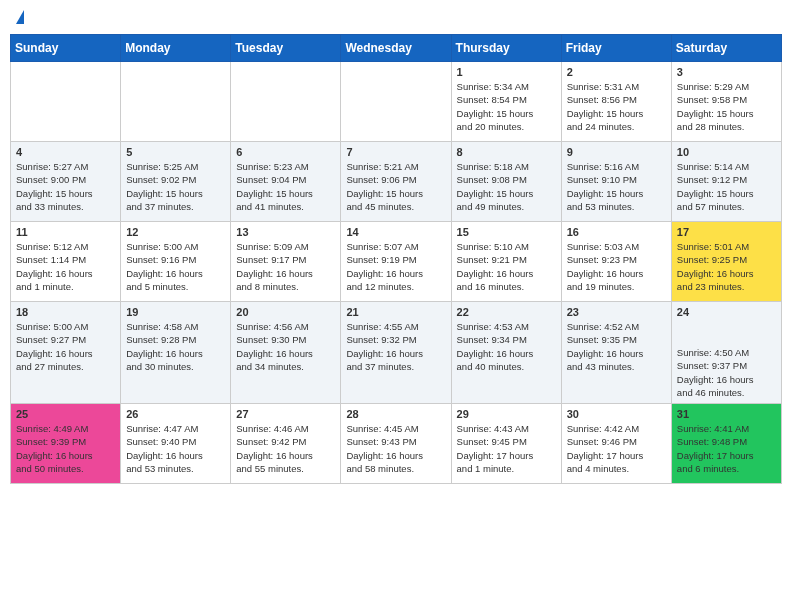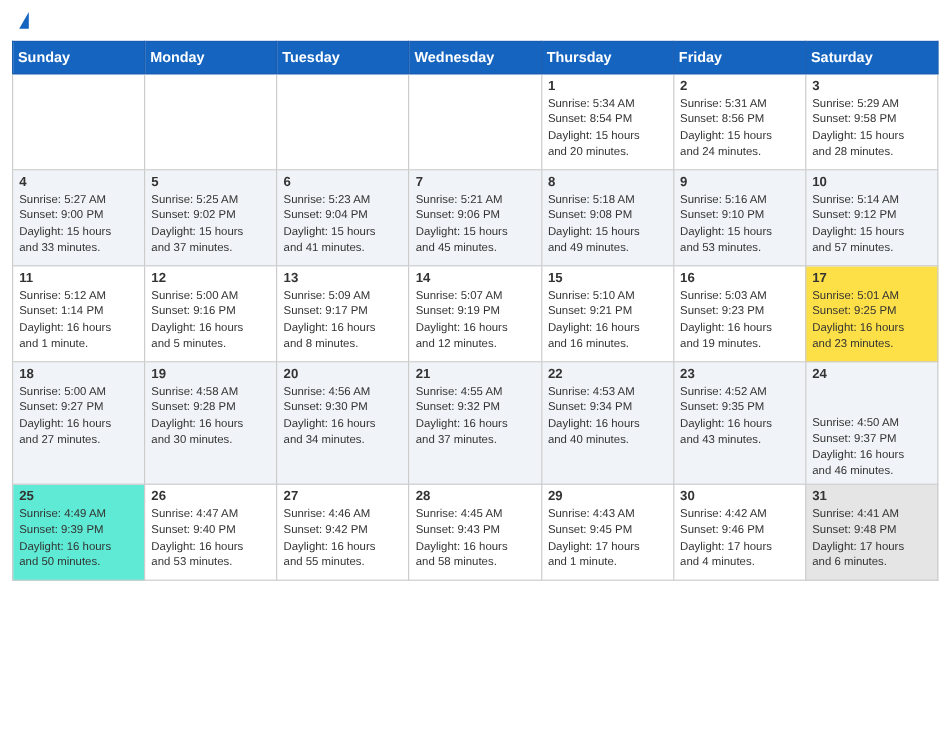--- a/index.html
+++ b/index.html
@@ -311,21 +311,21 @@
         </td>
         <td style="background: rgb(240, 244, 248);">
           <span class="day-number">24</span>
           <div class="day-info" style="white-space: pre-line; margin-top: 28px;">Sunrise: 4:50 AM
 Sunset: 9:37 PM
 Daylight: 16 hours
 and 46 minutes.</div>
         </td>
       </tr>
       <tr>
-        <td style="background: #5eead4;">
+        <td style="background: #ec4899;">
           <span class="day-number">25</span>
           <div class="day-info" style="white-space: pre-line;">Sunrise: 4:49 AM
 Sunset: 9:39 PM
 Daylight: 16 hours
 and 50 minutes.</div>
         </td>
         <td style="background: rgb(255, 255, 255);">
           <span class="day-number">26</span>
           <div class="day-info" style="white-space: pre-line;">Sunrise: 4:47 AM
 Sunset: 9:40 PM
@@ -353,21 +353,21 @@
 Daylight: 17 hours
 and 1 minute.</div>
         </td>
         <td style="background: rgb(255, 255, 255);">
           <span class="day-number">30</span>
           <div class="day-info" style="white-space: pre-line;">Sunrise: 4:42 AM
 Sunset: 9:46 PM
 Daylight: 17 hours
 and 4 minutes.</div>
         </td>
-        <td style="background: #e5e5e5;">
+        <td style="background: #22c55e;">
           <span class="day-number">31</span>
           <div class="day-info" style="white-space: pre-line;">Sunrise: 4:41 AM
 Sunset: 9:48 PM
 Daylight: 17 hours
 and 6 minutes.</div>
         </td>
       </tr>
     </tbody>
 </table>
 

